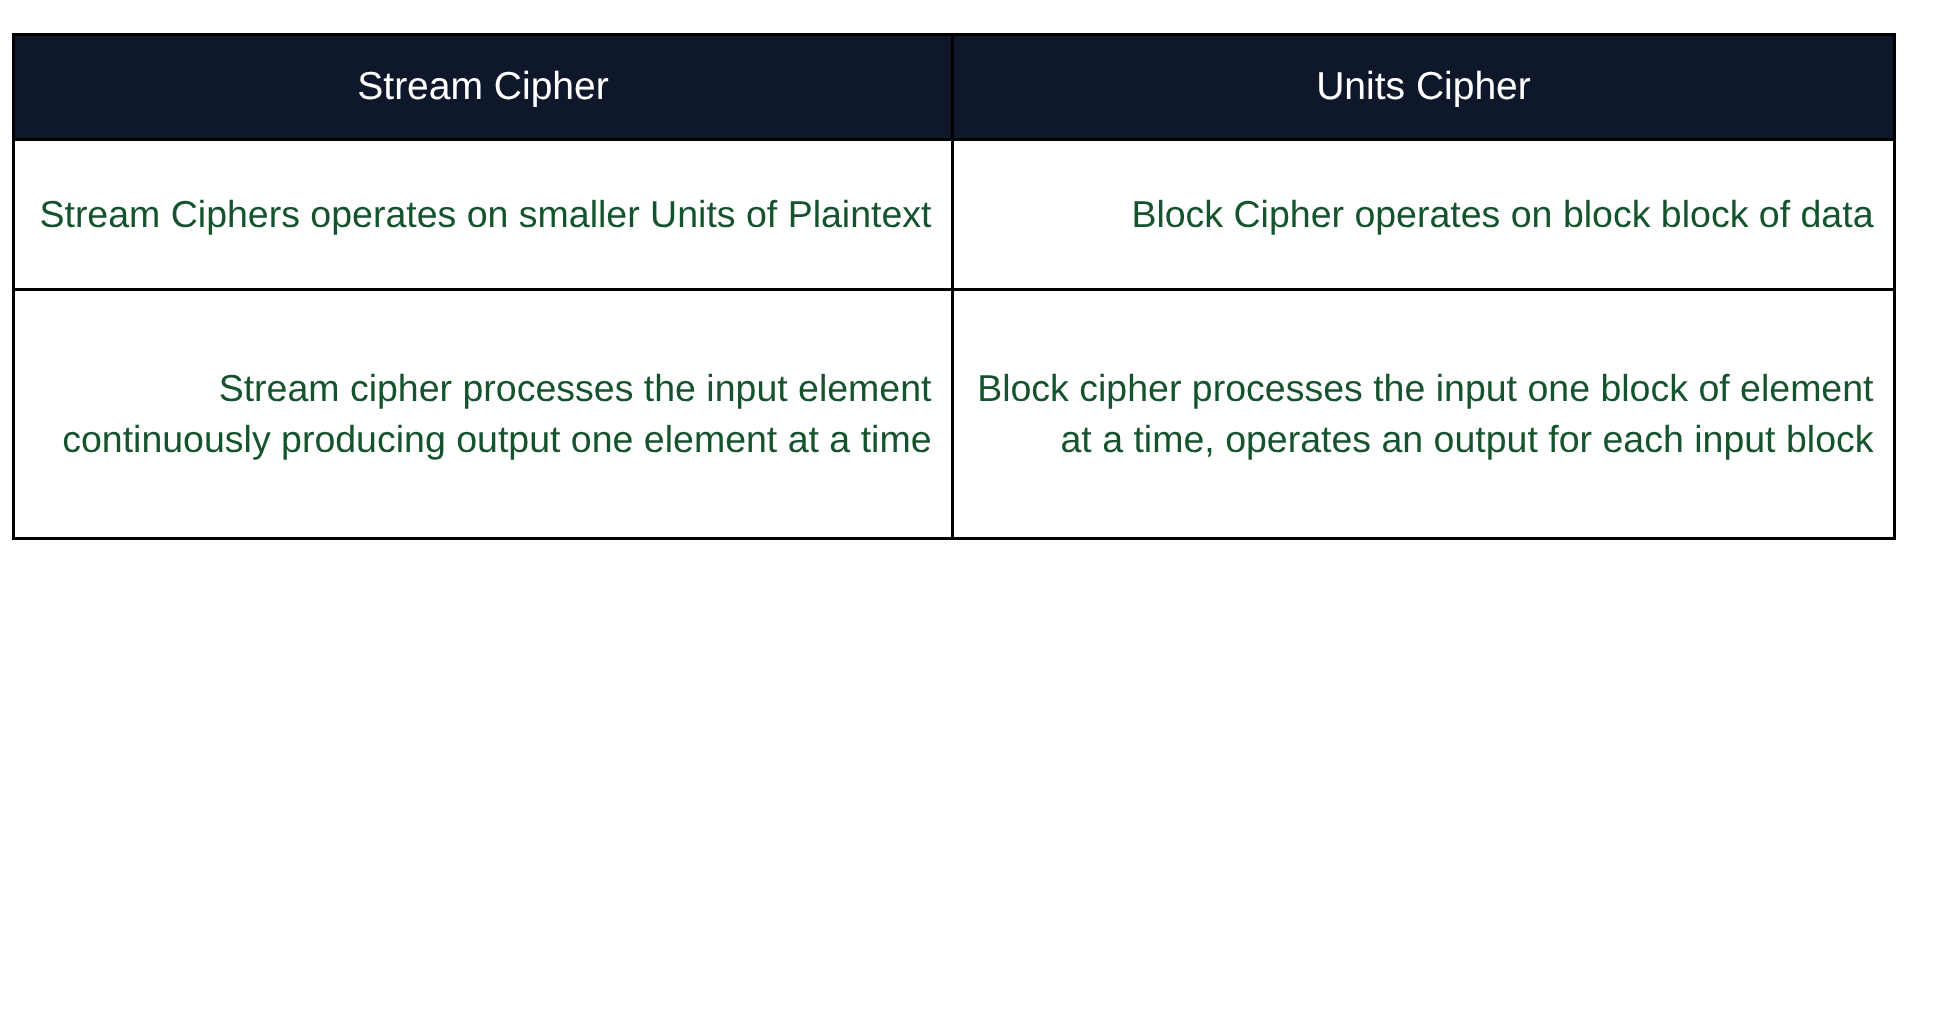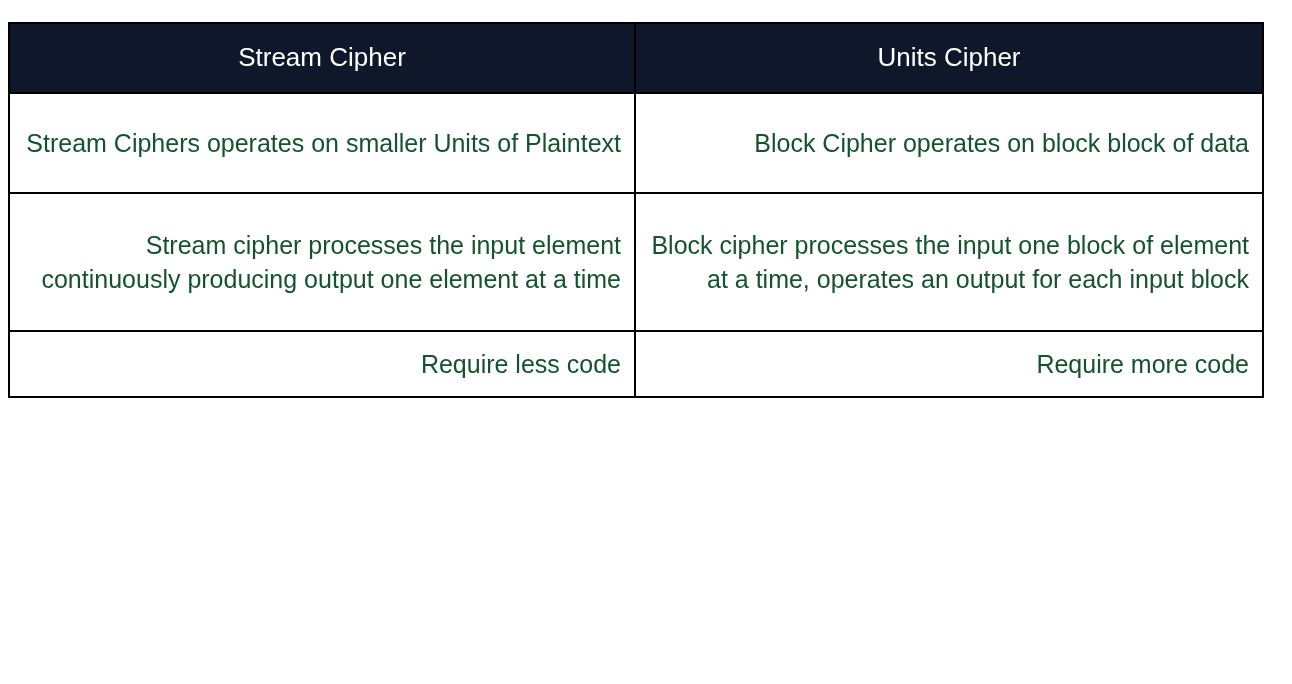--- a/index.html
+++ b/index.html
@@ -61,21 +61,21 @@
     color: #14532d;
     font-size: 25px;
     font-weight: normal;
     line-height: 34px;
     padding: 12px 13px 13px 13px;
     text-align: right;
   }
 
   .row-h1 td { height: 100px; }
   .row-h2 td { height: 66px; }
-  .row-h3 td { height: 138px; }
+  .row-h3 td { height: 166px; }
 
   .cell-text {
     display: block;
   }
 </style>
 </head>
 <body>
 
 <div class="page">
 
@@ -109,27 +109,19 @@
 
       <tr class="row-h3">
         <td>
           <span class="cell-text">Stream cipher processes the input element continuously producing output one element at a time</span>
         </td>
         <td>
           <span class="cell-text">Block cipher processes the input one block of element at a time, operates an output for each input block</span>
         </td>
       </tr>
 
-      <tr class="row-h2">
-        <td>
-          <span class="cell-text">Require less code</span>
-        </td>
-        <td>
-          <span class="cell-text">Require more code</span>
-        </td>
-      </tr>
 
 
 
     </tbody>
   </table>
 
 </div>
 
 </body></html>

